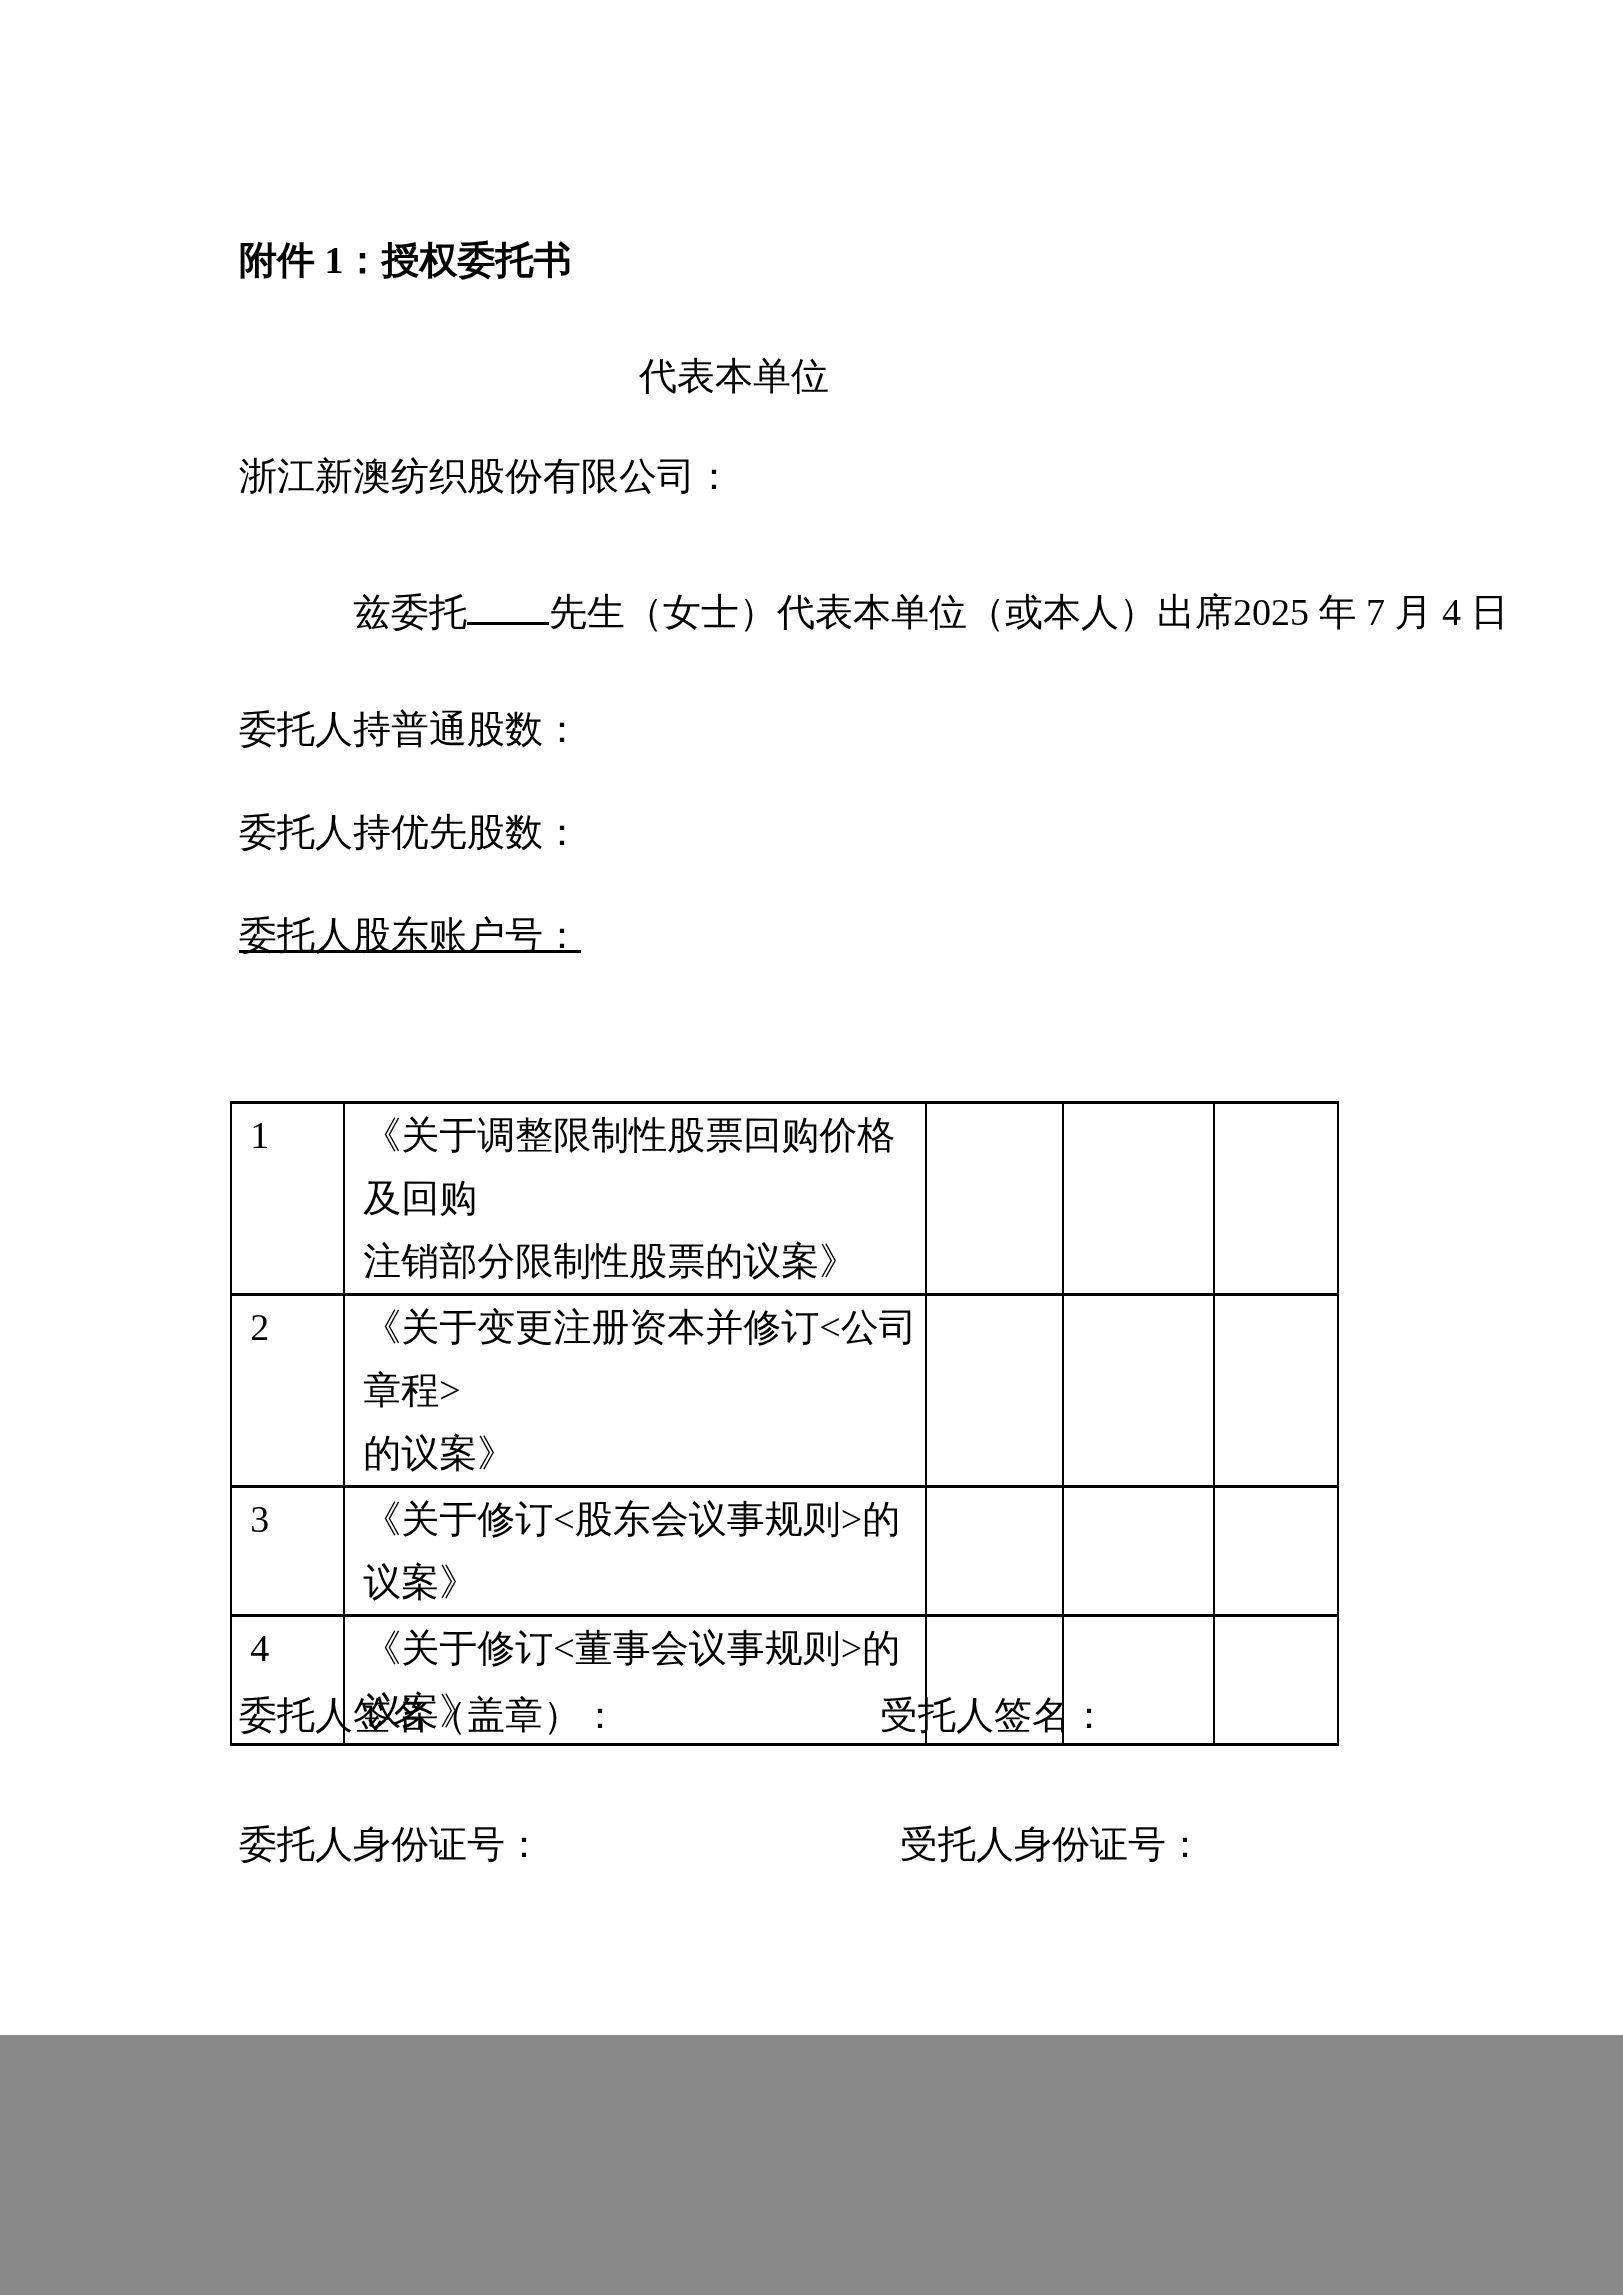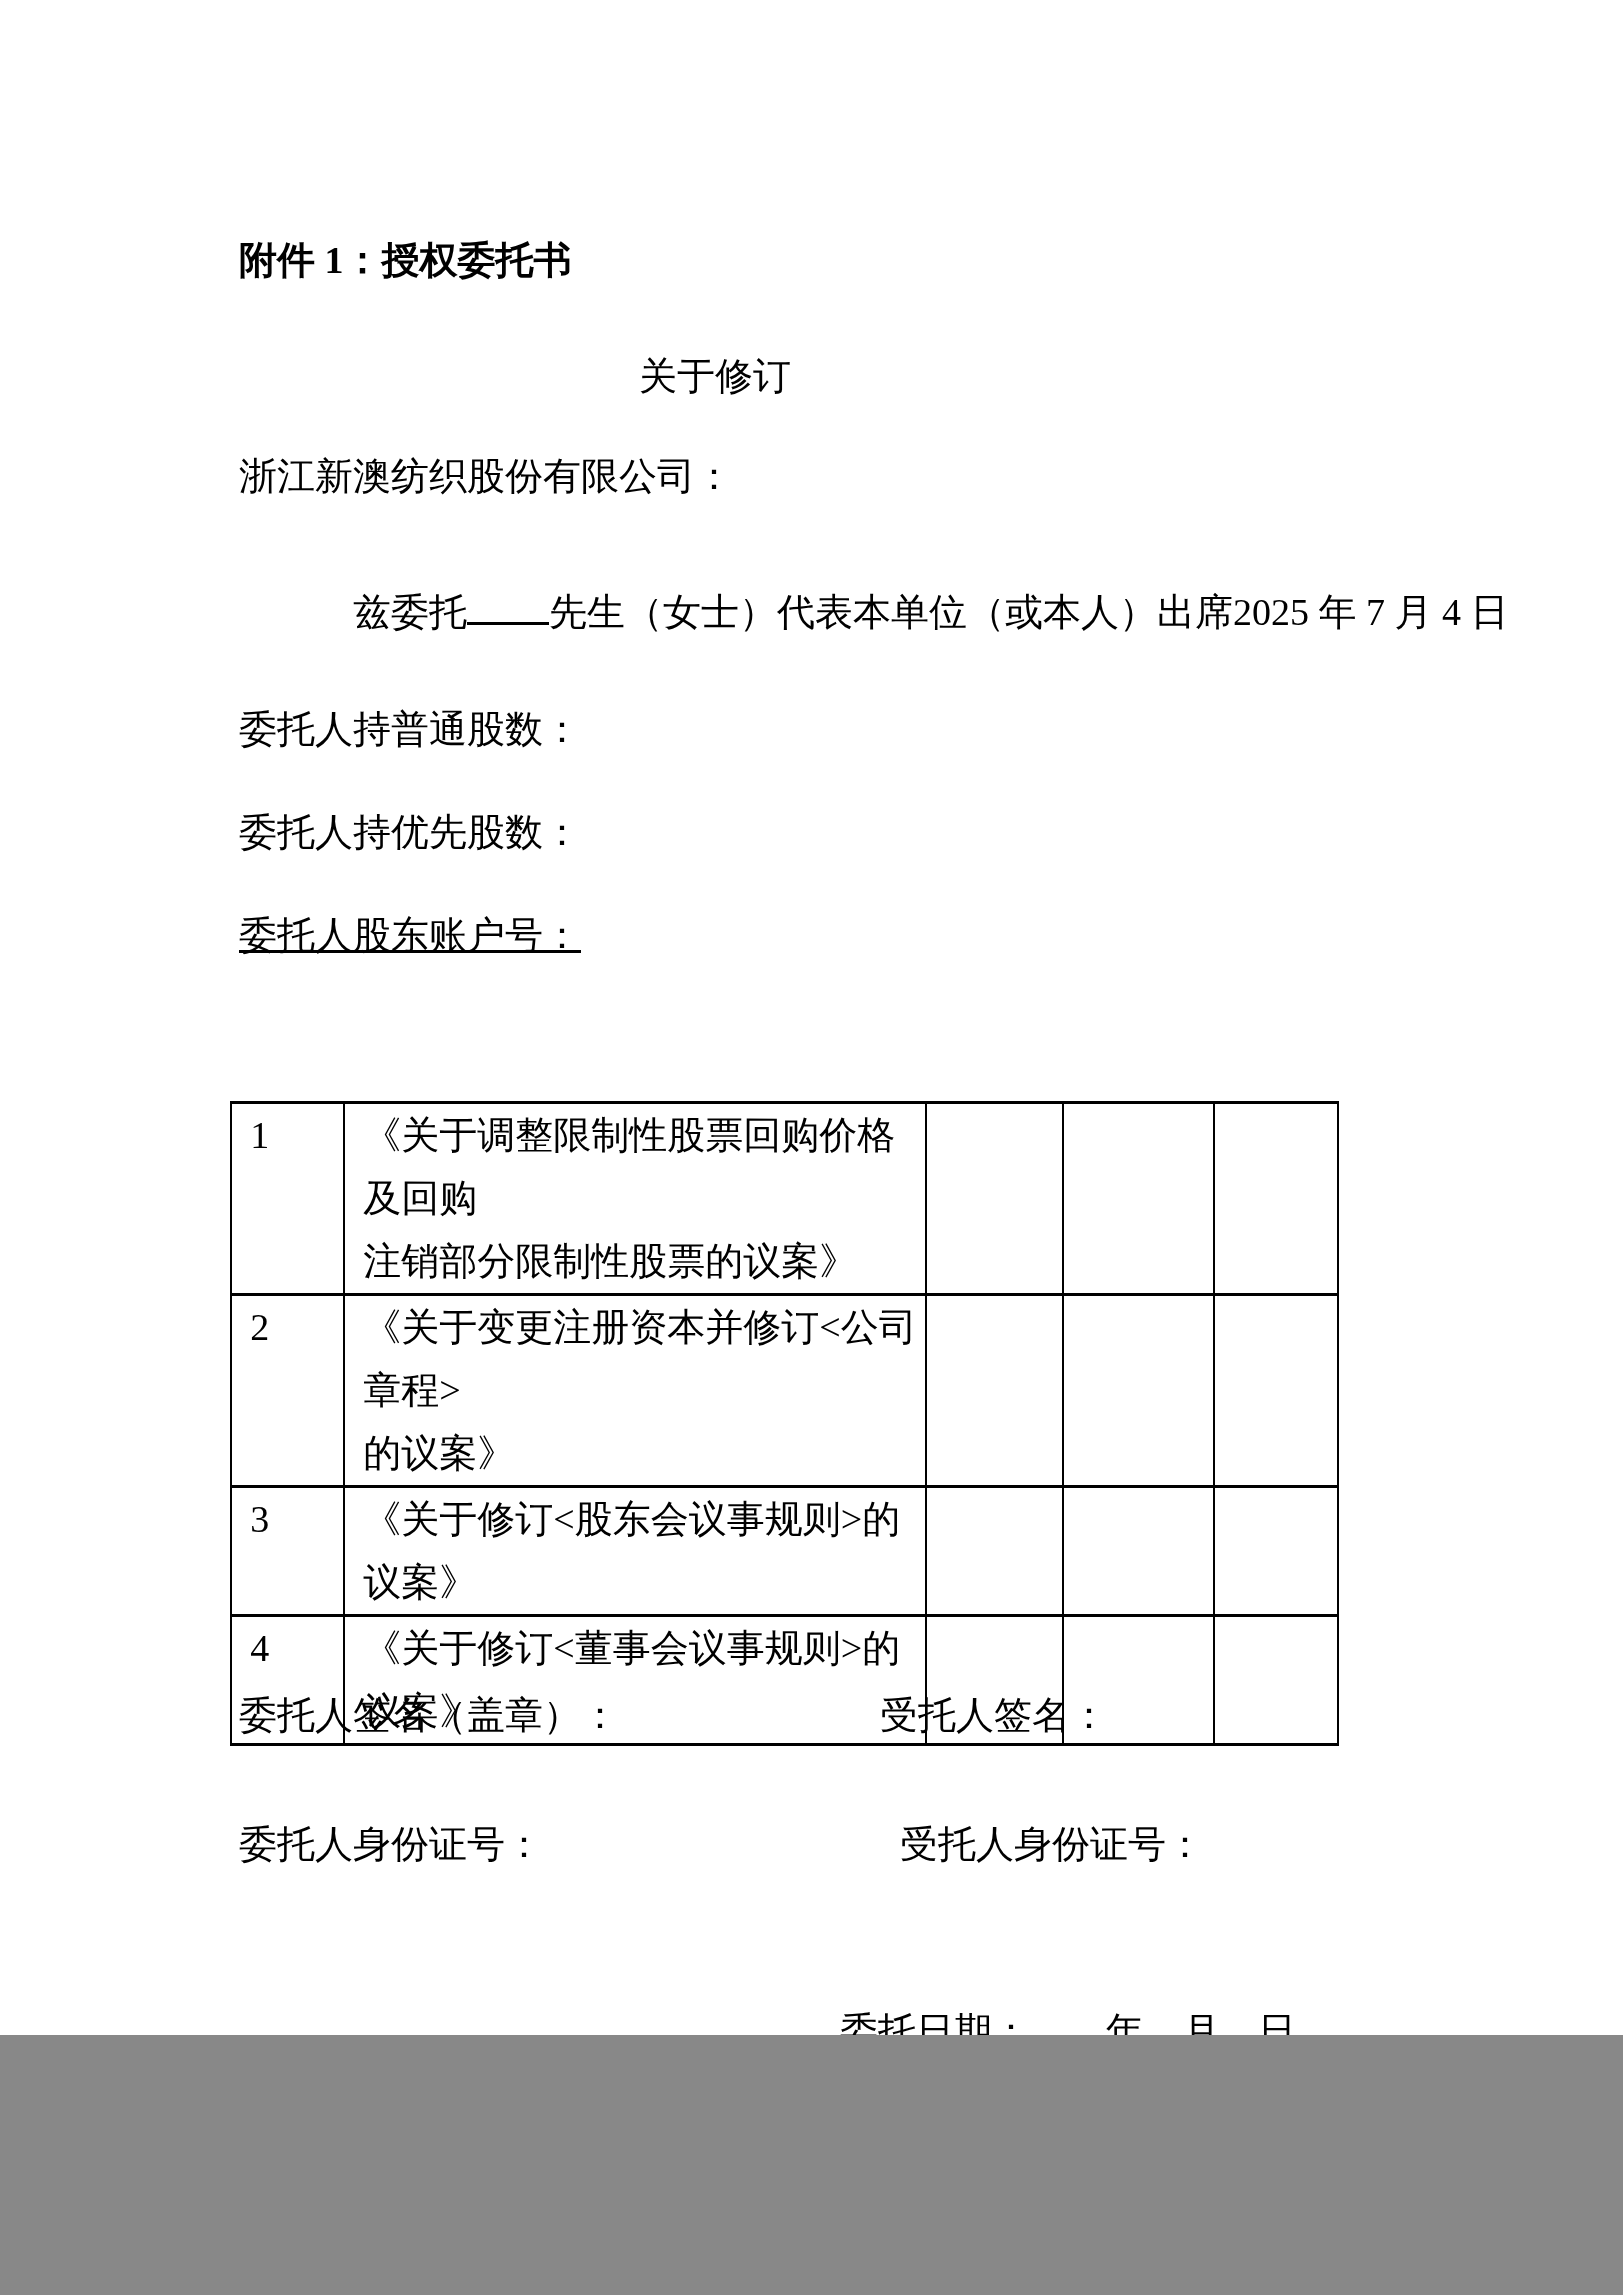--- a/index.html
+++ b/index.html
@@ -53,21 +53,21 @@
   tr.r-short1{height:68px;}
   tr.r-short2{height:65px;}
 </style>
 </head>
 <body>
 
 <div class="page">
 
   <div class="abs bold" style="left:239px;top:241px;">附件 1：授权委托书</div>
 
-  <div class="abs" style="left:639px;top:357px;">关于修订</div>
+  <div class="abs" style="left:639px;top:357px;">代表本单位</div>
 
   <div class="abs" style="left:239px;top:457px;">浙江新澳纺织股份有限公司：</div>
 
   <div class="abs para-line1" style="left:239px;top:546px;">
     <span>兹委托</span><span class="blank"></span><span>先生（女士）代表本单位（或本人）出席2025 年 7 月 4 日</span>
   </div>
 
 
   <div class="abs" style="left:239px;top:710px;">委托人持普通股数：</div>
 
@@ -118,16 +118,15 @@
     </table>
 
   <div class="abs" style="left:239px;top:1696px;">委托人签名（盖章）：</div>
 
   <div class="abs" style="left:880px;top:1696px;">受托人签名：</div>
 
   <div class="abs" style="left:239px;top:1825px;">委托人身份证号：</div>
 
   <div class="abs" style="left:900px;top:1825px;">受托人身份证号：</div>
 
-  <div class="abs" style="left:840px;top:2012px;">委托日期：　　年　月　日</div>
 
 </div>
 
 
 </body></html>

